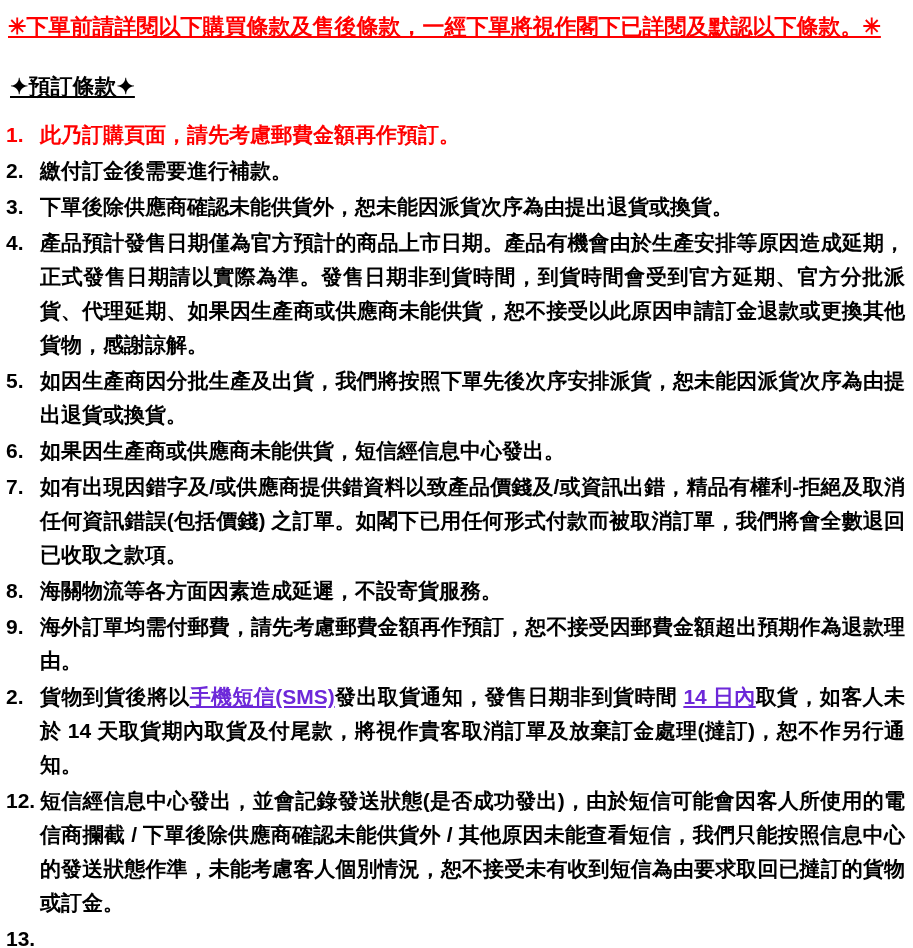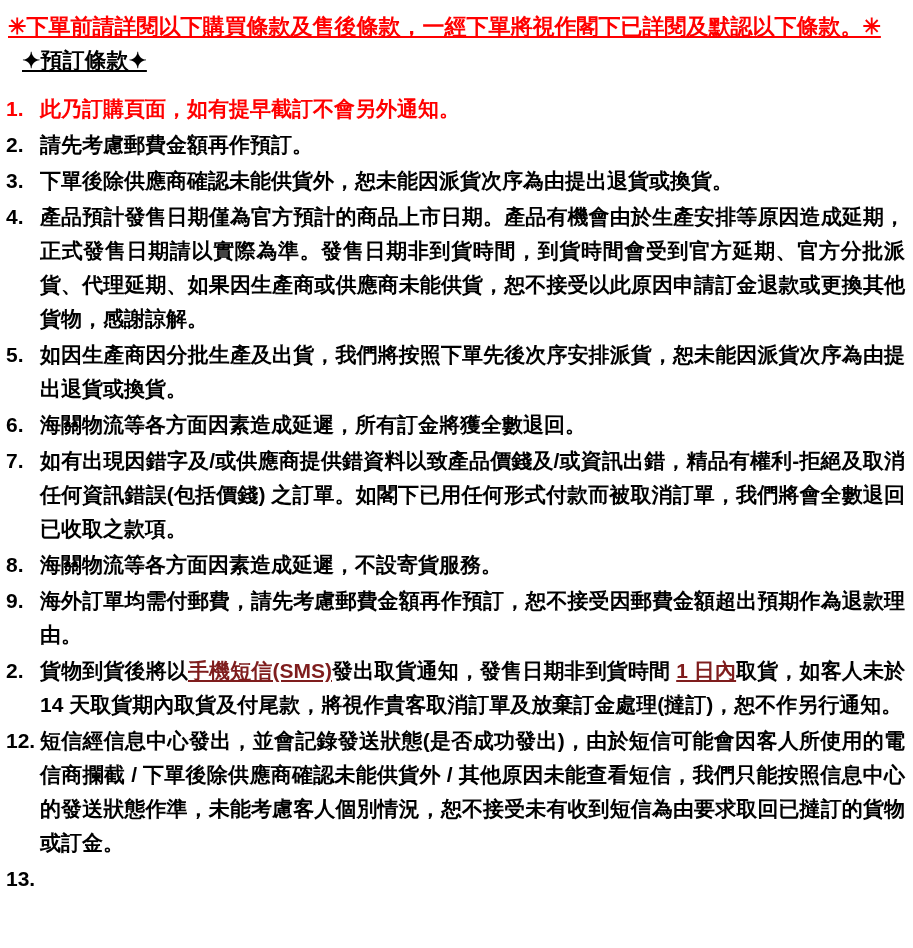--- a/index.html
+++ b/index.html
@@ -16,29 +16,29 @@
     color: #000000;
     font-family: "Liberation Sans", sans-serif;
     font-weight: 700;
     font-size: 21px;
     line-height: 34px;
   }
   .notice {
     color: #ff0000;
     text-decoration: underline;
     font-size: 22px;
-    margin: 0 0 0 2px;
+    margin: 0 0 26px 2px;
     white-space: nowrap;
   }
   .section-title {
     color: #000000;
     text-decoration: underline;
     font-size: 22px;
     font-weight: 700;
-    margin: 0 0 14px 16px;
+    margin: 0 0 14px 4px;
   }
   ol.terms-list {
     list-style: none;
     margin: 0;
     padding: 0;
   }
   li.term {
     display: flex;
     align-items: flex-start;
     margin: 0 0 2px 0;
@@ -50,72 +50,72 @@
   li.term .txt {
     flex: 1 1 auto;
     text-align: justify;
   }
   li.term.red .num,
   li.term.red .txt {
     color: #ff0000;
   }
   .txt span, .txt a { white-space: pre-wrap; }
   .red-underline {
-    color: #7f1d1d;
+    color: #6d28d9;
     text-decoration: underline;
   }
 </style>
 </head>
 <body>
 
 <div class="page">
   <p class="notice">✳下單前請詳閱以下購買條款及售後條款，一經下單將視作閣下已詳閱及默認以下條款。✳</p>
 
   <h2 class="section-title">✦預訂條款✦</h2>
 
   <ol class="terms-list" id="terms-list">
       <li class="term red">
         <span class="num">1.</span>
-        <div class="txt"><span class="red">此乃訂購頁面，如有提早截訂不會另外通知。</span></div>
+        <div class="txt"><span class="red">此乃訂購頁面，請先考慮郵費金額再作預訂。</span></div>
       </li>
       <li class="term">
         <span class="num">2.</span>
-        <div class="txt"><span>請先考慮郵費金額再作預訂。</span></div>
+        <div class="txt"><span>繳付訂金後需要進行補款。</span></div>
       </li>
       <li class="term">
         <span class="num">3.</span>
         <div class="txt"><span>下單後除供應商確認未能供貨外，恕未能因派貨次序為由提出退貨或換貨。</span></div>
       </li>
       <li class="term">
         <span class="num">4.</span>
         <div class="txt"><span>產品預計發售日期僅為官方預計的商品上市日期。產品有機會由於生產安排等原因造成延期，正式發售日期請以實際為準。發售日期非到貨時間，到貨時間會受到官方延期、官方分批派貨、代理延期、如果因生產商或供應商未能供貨，恕不接受以此原因申請訂金退款或更換其他貨物，感謝諒解。</span></div>
       </li>
       <li class="term">
         <span class="num">5.</span>
         <div class="txt"><span>如因生產商因分批生產及出貨，我們將按照下單先後次序安排派貨，恕未能因派貨次序為由提出退貨或換貨。</span></div>
       </li>
       <li class="term">
         <span class="num">6.</span>
-        <div class="txt"><span>海關物流等各方面因素造成延遲，所有訂金將獲全數退回。</span></div>
+        <div class="txt"><span>如果因生產商或供應商未能供貨，短信經信息中心發出。</span></div>
       </li>
       <li class="term">
         <span class="num">7.</span>
         <div class="txt"><span>如有出現因錯字及/或供應商提供錯資料以致產品價錢及/或資訊出錯，精品有權利-拒絕及取消任何資訊錯誤(包括價錢) 之訂單。如閣下已用任何形式付款而被取消訂單，我們將會全數退回已收取之款項。</span></div>
       </li>
       <li class="term">
         <span class="num">8.</span>
         <div class="txt"><span>海關物流等各方面因素造成延遲，不設寄貨服務。</span></div>
       </li>
       <li class="term">
         <span class="num">9.</span>
         <div class="txt"><span>海外訂單均需付郵費，請先考慮郵費金額再作預訂，恕不接受因郵費金額超出預期作為退款理由。</span></div>
       </li>
       <li class="term">
         <span class="num">2.</span>
-        <div class="txt"><span>貨物到貨後將以</span><span class="red-underline">手機短信(SMS)</span><span>發出取貨通知，發售日期非到貨時間 </span><span class="red-underline">1 日內</span><span>取貨，如客人未於 14 天取貨期內取貨及付尾款，將視作貴客取消訂單及放棄訂金處理(撻訂)，恕不作另行通知。</span></div>
+        <div class="txt"><span>貨物到貨後將以</span><span class="red-underline">手機短信(SMS)</span><span>發出取貨通知，發售日期非到貨時間 </span><span class="red-underline">14 日內</span><span>取貨，如客人未於 14 天取貨期內取貨及付尾款，將視作貴客取消訂單及放棄訂金處理(撻訂)，恕不作另行通知。</span></div>
       </li>
       <li class="term">
         <span class="num">12.</span>
         <div class="txt"><span>短信經信息中心發出，並會記錄發送狀態(是否成功發出)，由於短信可能會因客人所使用的電信商攔截 / 下單後除供應商確認未能供貨外 / 其他原因未能查看短信，我們只能按照信息中心的發送狀態作準，未能考慮客人個別情況，恕不接受未有收到短信為由要求取回已撻訂的貨物或訂金。</span></div>
       </li>
       <li class="term">
         <span class="num">13.</span>
         <div class="txt"></div>
       </li>
     </ol>

